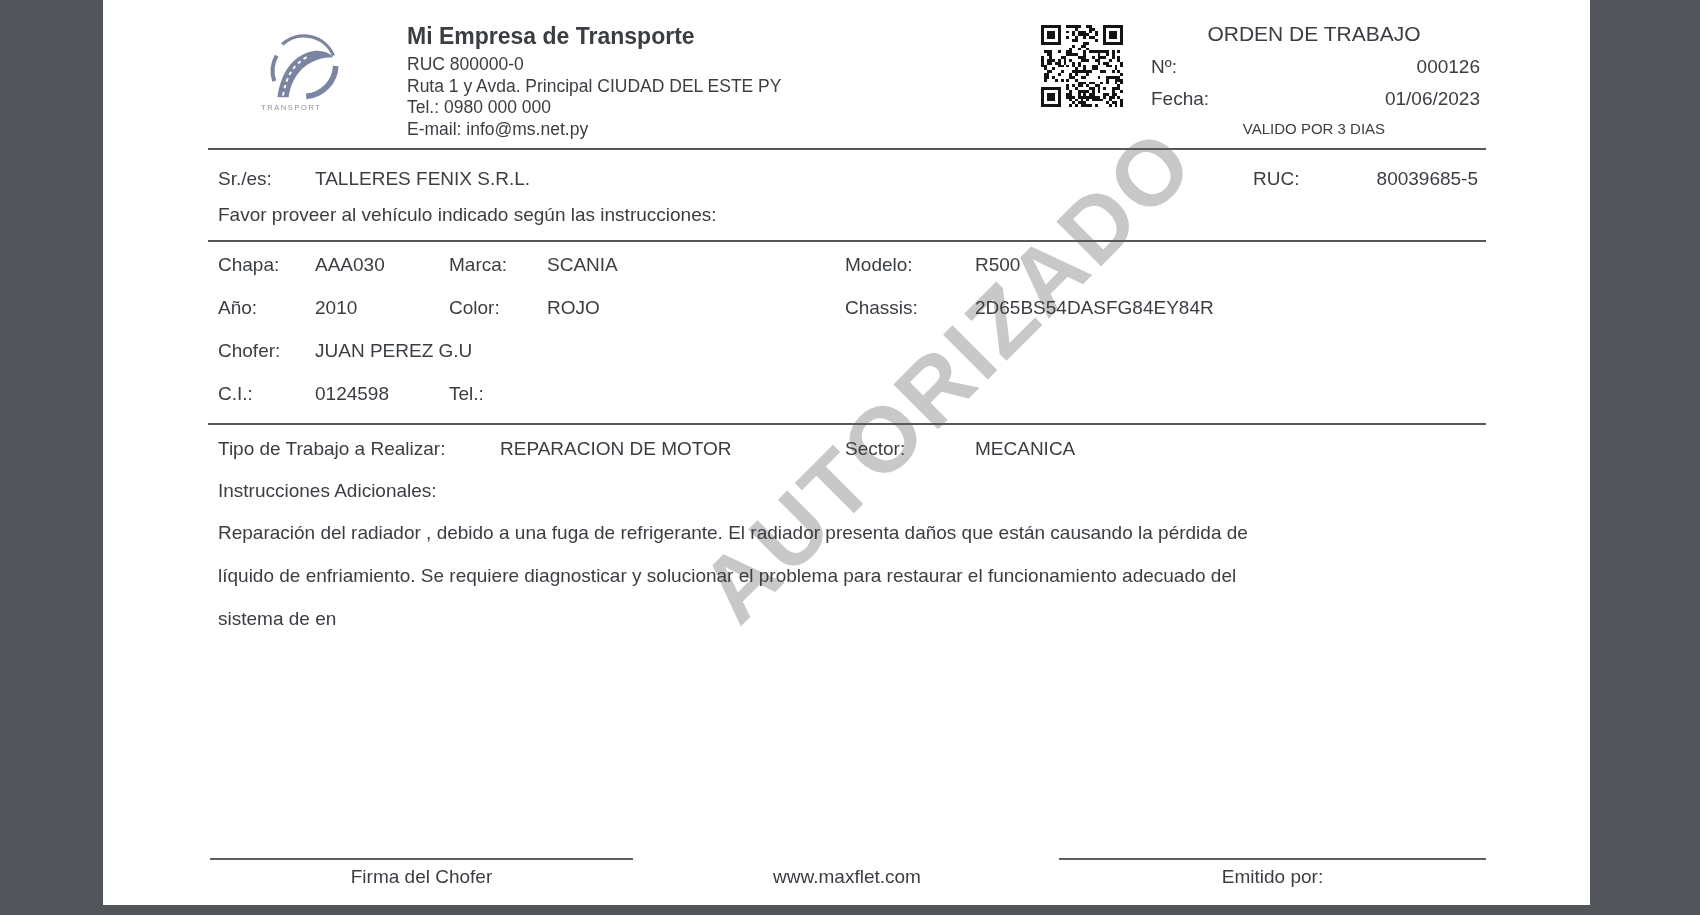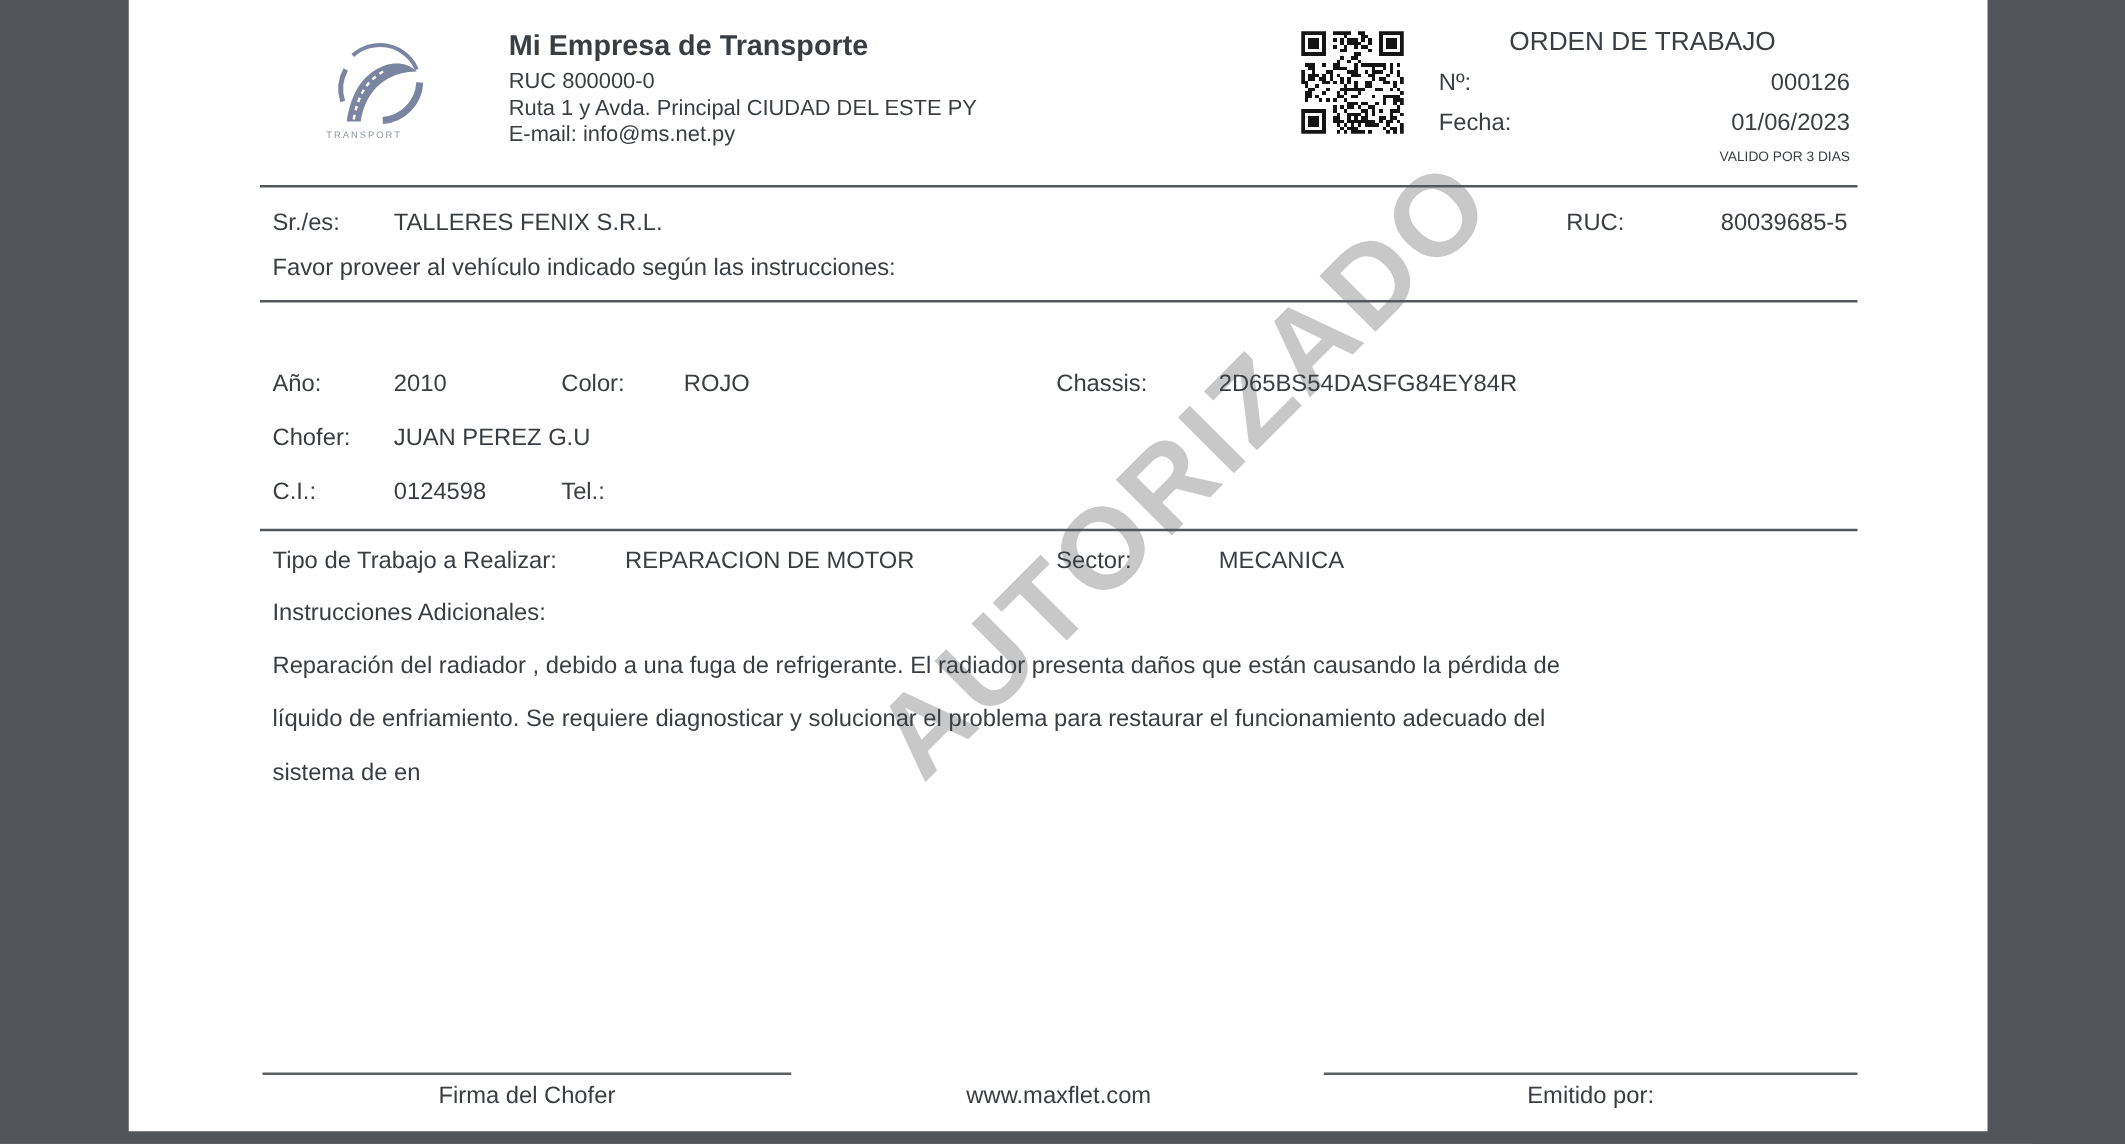--- a/index.html
+++ b/index.html
@@ -17,21 +17,21 @@
   .company{left:304px;top:22px;}
   .company-name{font-size:23px;font-weight:bold;line-height:28px;}
   .company-details{margin-top:4px;font-size:17.5px;line-height:21.5px;}
   .qr{left:938px;top:25px;width:82px;height:82px;}
   .qr svg{width:82px;height:82px;shape-rendering:crispEdges;display:block;}
   .order-block{left:1045px;top:22px;width:332px;height:120px;}
   .ot-title{position:absolute;top:0;left:0;right:0;text-align:center;font-size:21px;font-weight:normal;}
   .ot-row{position:absolute;left:0;right:0;font-size:19px;}
   .ot-row .lab{position:absolute;left:3px;}
   .ot-row .val{position:absolute;right:0;}
-  .ot-valid{position:absolute;top:98px;left:0;right:0;text-align:right;font-size:11px;}
+  .ot-valid{position:absolute;top:98px;left:0;right:0;text-align:center;font-size:15px;}
 
   .rule{position:absolute;left:105px;width:1278px;height:1.5px;background:#54585c;}
   .sig-line{position:absolute;top:858px;height:2px;background:#5a5e62;}
   .sig-label{position:absolute;top:866px;text-align:center;font-size:19px;}
 
   .watermark{position:absolute;left:494px;top:325px;width:700px;height:100px;line-height:100px;
     text-align:center;font-size:92px;font-weight:bold;letter-spacing:4px;color:#c8c8c8;
     transform:rotate(-45deg);z-index:1;}
   .content{position:absolute;inset:0;z-index:2;}
 </style>
@@ -55,20 +55,21 @@
         <path d="M25,92 C29,68 38,52 58,42" fill="none" stroke="#ffffff" stroke-width="2.4" stroke-dasharray="4.5 4.5"></path>
       </svg>
       <div class="logo-caption">TRANSPORT</div>
     </div>
 
     <div class="abs company">
       <div class="company-name">Mi Empresa de Transporte</div>
       <div class="company-details">
         <div>RUC 800000-0</div>
         <div>Ruta 1 y Avda. Principal CIUDAD DEL ESTE PY</div>
+        <div>Tel.: 0980 000 000</div>
         <div>E-mail: info@ms.net.py</div>
       </div>
     </div>
 
     <div class="abs qr">
       <svg viewBox="0 0 29 29">
         <rect width="29" height="29" fill="#ffffff"></rect>
         <g fill="#141414">
           <path fill-rule="evenodd" d="M0 0h7v7H0zM1 1h5v5H1z"></path>
             <rect x="2" y="2" width="3" height="3"></rect>
@@ -358,20 +359,28 @@
       <span class="f x1">TALLERES FENIX S.R.L.</span>
       <span class="f" style="left:1150px;">RUC:</span>
       <span class="f" style="right:112px;">80039685-5</span>
     </div>
     <div class="line" style="top:204px;">
       <span class="f x0">Favor proveer al vehículo indicado según las instrucciones:</span>
     </div>
 
     <div class="rule" style="top:240px;"></div>
 
+    <div class="line" style="top:254px;">
+      <span class="f x0">Chapa:</span>
+      <span class="f x1">AAA030</span>
+      <span class="f x2">Marca:</span>
+      <span class="f x3">SCANIA</span>
+      <span class="f x4">Modelo:</span>
+      <span class="f x5">R500</span>
+    </div>
     <div class="line" style="top:297px;text-align:center;">
       <span class="f x0">Año:</span>
       <span class="f x1">2010</span>
       <span class="f x2">Color:</span>
       <span class="f x3">ROJO</span>
       <span class="f x4">Chassis:</span>
       <span class="f x5">2D65BS54DASFG84EY84R</span>
     </div>
     <div class="line" style="top:340px;padding-left:39px;">
       <span class="f x0">Chofer:</span>

